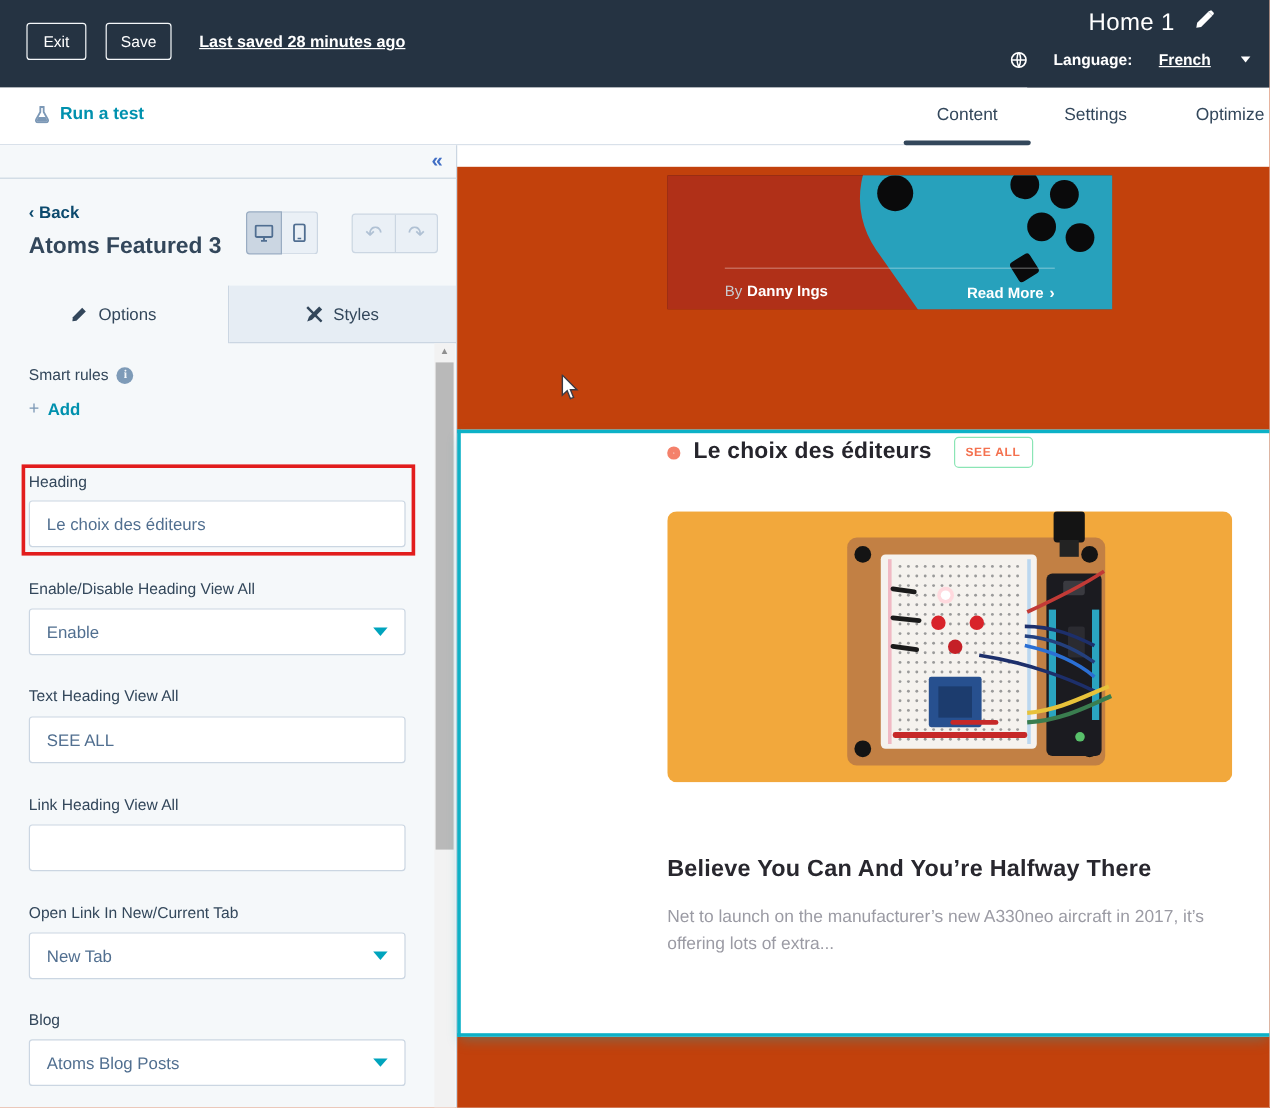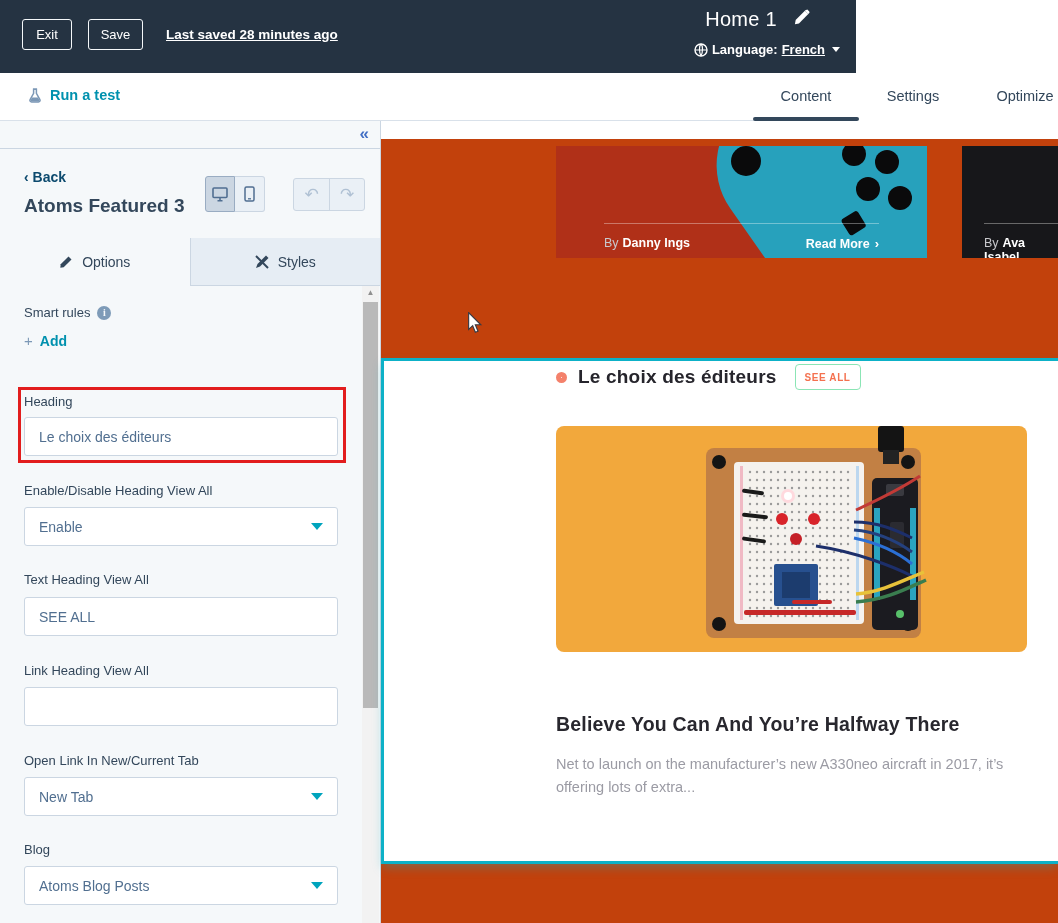--- a/index.html
+++ b/index.html
@@ -1,26 +1,26 @@
 <!DOCTYPE html>
 <html><head>
 <meta charset="utf-8">
 <style>
   * { margin:0; padding:0; box-sizing:border-box; }
   html,body { width:1058px; height:923px; overflow:hidden; }
   body { font-family:"Liberation Sans","DejaVu Sans",sans-serif; position:relative; background:#fff; color:#33475b; }
 
   
-  .topbar { position:absolute; left:0; top:0; width:856px; height:73px; background:#253342; }
+  .topbar { position:absolute; left:0; top:0; width:1058px; height:73px; background:#253342; }
   .tb-btn { position:absolute; top:19px; height:31px; background:transparent; border:1px solid #f5f8fa; border-radius:3px; color:#fff; font-size:13px; font-family:inherit; cursor:pointer; }
   .tb-exit { left:22px; width:50px; }
   .tb-save { left:88px; width:55px; }
   .tb-saved { position:absolute; left:166px; top:27px; color:#fff; font-size:13.5px; font-weight:bold; text-decoration:underline; cursor:pointer; }
   .tb-title-row { position:absolute; right:46px; top:8px; color:#fff; font-size:20px; letter-spacing:.3px; display:flex; align-items:flex-end; gap:16px; }
-  .tb-lang-row { position:absolute; right:16px; top:42px; color:#fff; font-size:13px; font-weight:bold; display:flex; align-items:center; gap:4px; }
+  .tb-lang-row { position:absolute; right:16px; top:42px; color:#fff; font-size:13px; font-weight:bold; display:flex; align-items:center; gap:22px; }
   .tb-lang-row .lang-val { text-decoration:underline; cursor:pointer; }
   .caret-down-white { width:0; height:0; border-left:4px solid transparent; border-right:4px solid transparent; border-top:5px solid #fff; display:inline-block; margin-left:3px; }
 
   
   .toolbar { position:absolute; left:0; top:73px; width:856px; height:48px; background:#fff; border-bottom:1px solid #d9e1ea; }
   .run-test { position:absolute; left:28px; top:14px; display:flex; align-items:center; gap:8px; color:#0091ae; font-size:14.5px; font-weight:600; cursor:pointer; }
   .top-tab { position:absolute; top:15px; transform:translateX(-50%); font-size:14.5px; color:#33475b; cursor:pointer; }
   .tab-underline { position:absolute; left:753px; top:44px; width:106px; height:4px; background:#33475b; border-radius:2px; }
 
   
@@ -257,28 +257,20 @@
       <span class="byline">
         <span class="pre">By</span><span class="name">Danny Ings</span>
       </span>
       <span class="readmore">
         <span>Read More</span>
         <span class="rm-chev">›</span>
       </span>
     </div>
   </div>
 
-  <div class="post-card card2">
-    <div class="card-line"></div>
-    <div class="card-meta">
-      <span class="byline">
-        <span class="pre">By</span><span class="name">Ava Isabel</span>
-      </span>
-    </div>
-  </div>
 
   <div class="section">
     <div class="sec-header">
       <span class="ring"></span>
       <span class="sec-title">Le choix des éditeurs</span>
       <button class="see-all-btn">SEE ALL</button>
     </div>
 
     <div class="feat-img">
       <svg width="471" height="226" viewBox="0 0 471 226">

